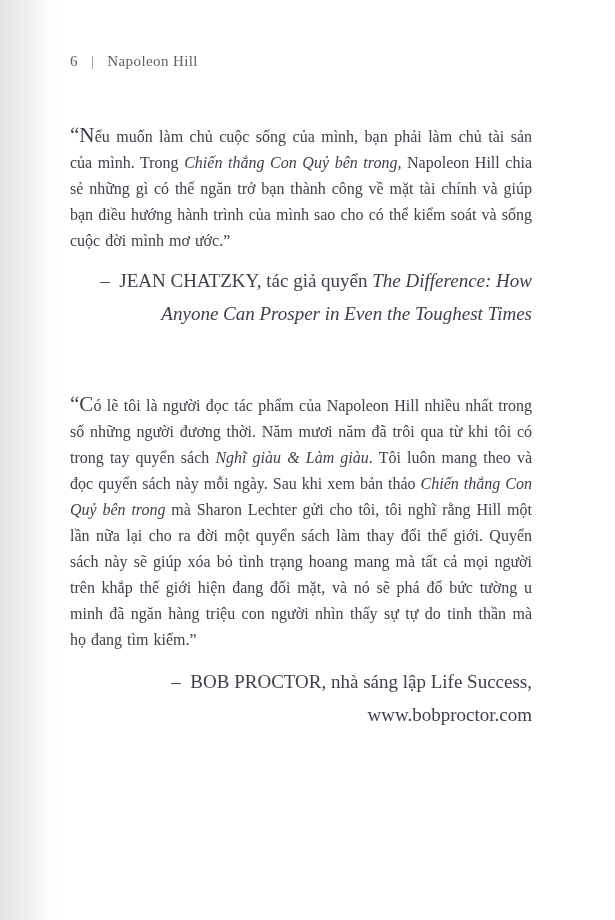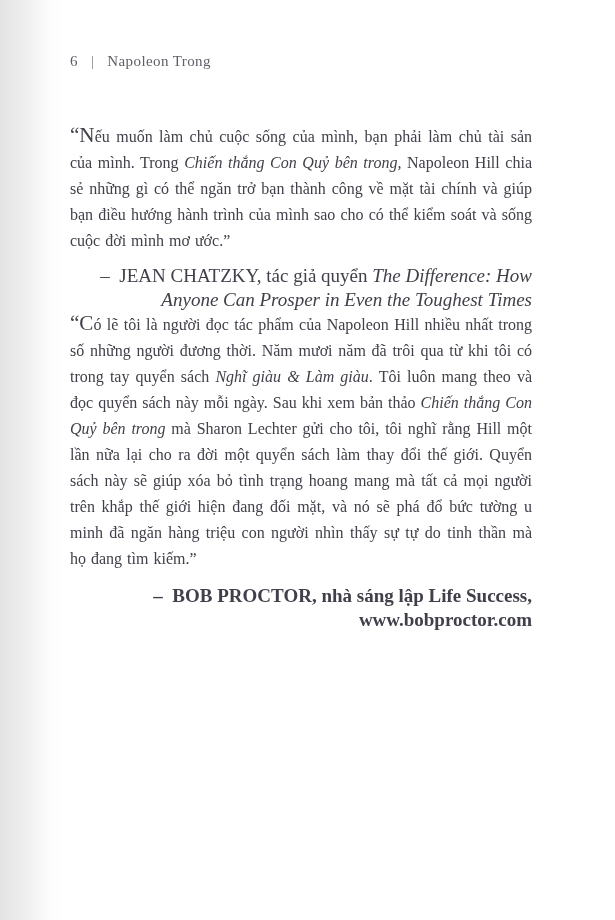--- a/index.html
+++ b/index.html
@@ -32,41 +32,41 @@
   }
   .page-header .separator { margin: 0 13px; color: #83838c; }
   p { margin: 0; }
   .quote {
     font-size: 16px; line-height: 26px;
     text-align: justify;
     word-spacing: 1px;
   }
   .quote-1 { margin-top: 54px; }
   .attribution {
-    font-size: 19px; line-height: 24px;
+    font-size: 19px; line-height: 33px;
     text-align: right;
   }
   .attribution-1 { margin-top: 10px; }
-  .quote-2 { }
-  .attribution-2 { margin-top: 12px; font-weight: bold; }
+  .quote-2 { margin-top: 63px; }
+  .attribution-2 { margin-top: 12px; }
   .run-normal { font-style: normal; }
   .run-italic { font-style: italic; }
   .run-lead { font-size: 1.32em; line-height: 0; }
 </style>
 </head>
 <body>
 
 <div class="page">
   <div class="gutter-shadow"></div>
   <div class="content">
 
     <div class="page-header">
       <span>6</span>
       <span class="separator">|</span>
-      <span>Napoleon Trong</span>
+      <span>Napoleon Hill</span>
     </div>
 
     <p class="quote quote-1"><span class="run-lead">“N</span><span class="run-normal">ếu muốn làm chủ cuộc sống của mình, bạn phải làm chủ tài sản của mình. Trong </span><span class="run-italic">Chiến thắng Con Quỷ bên trong,</span><span class="run-normal"> Napoleon Hill chia sẻ những gì có thể ngăn trở bạn thành công về mặt tài chính và giúp bạn điều hướng hành trình của mình sao cho có thể kiểm soát và sống cuộc đời mình mơ ước.”</span></p>
 
     <p class="attribution attribution-1"><span class="run-normal">– JEAN CHATZKY, tác giả quyển </span><span class="run-italic">The Difference: How Anyone Can Prosper in Even the Toughest Times</span></p>
 
     <p class="quote quote-2"><span class="run-lead">“C</span><span class="run-normal">ó lẽ tôi là người đọc tác phẩm của Napoleon Hill nhiều nhất trong số những người đương thời. Năm mươi năm đã trôi qua từ khi tôi có trong tay quyển sách </span><span class="run-italic">Nghĩ giàu &amp; Làm giàu</span><span class="run-normal">. Tôi luôn mang theo và đọc quyển sách này mỗi ngày. Sau khi xem bản thảo </span><span class="run-italic">Chiến thắng Con Quỷ bên trong</span><span class="run-normal"> mà Sharon Lechter gửi cho tôi, tôi nghĩ rằng Hill một lần nữa lại cho ra đời một quyển sách làm thay đổi thế giới. Quyển sách này sẽ giúp xóa bỏ tình trạng hoang mang mà tất cả mọi người trên khắp thế giới hiện đang đối mặt, và nó sẽ phá đổ bức tường u minh đã ngăn hàng triệu con người nhìn thấy sự tự do tinh thần mà họ đang tìm kiếm.”</span></p>
 
     <p class="attribution attribution-2"><span class="run-normal">– BOB PROCTOR, nhà sáng lập Life Success, www.bobproctor.com</span></p>
 

